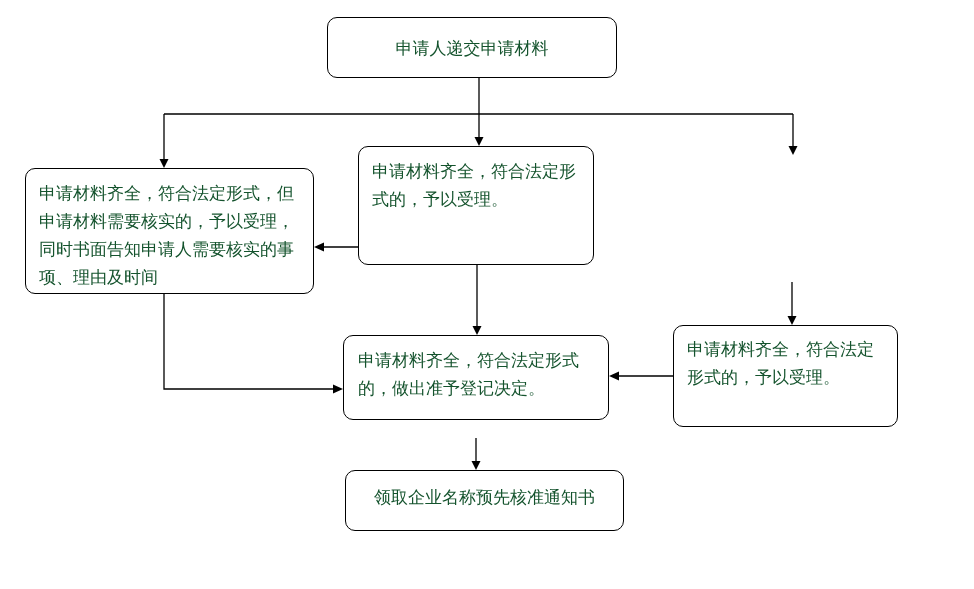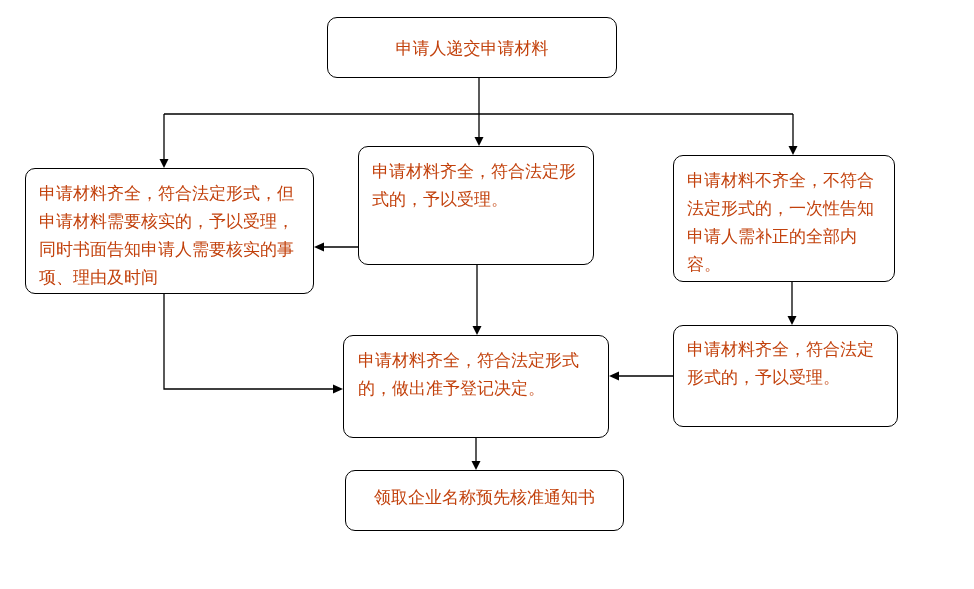--- a/index.html
+++ b/index.html
@@ -33,21 +33,21 @@
     stroke: none;
   }
   .node {
     position: absolute;
     box-sizing: border-box;
     background: #ffffff;
     border: 1.3px solid #000000;
     border-radius: 10px;
     font-size: 17px;
     line-height: 28px;
-    color: #c2410c;
+    color: #14532d;
   }
   .node .label {
     display: block;
   }
   .node-submit {
     left: 327px; top: 17px; width: 290px; height: 61px;
     display: flex; align-items: center; justify-content: center;
     text-align: center;
   }
   .node-verify-accept {
@@ -60,21 +60,21 @@
   }
   .node-incomplete-notify {
     left: 673px; top: 155px; width: 222px; height: 127px;
     padding: 10px 10px 0 13px;
   }
   .node-resubmit-accept {
     left: 673px; top: 325px; width: 225px; height: 102px;
     padding: 9px 10px 0 13px;
   }
   .node-approve-decision {
-    left: 343px; top: 335px; width: 266px; height: 103px;
+    left: 343px; top: 335px; width: 266px; height: 85px;
     padding: 10px 14px 0 14px;
   }
   .node-receive-notice {
     left: 345px; top: 470px; width: 279px; height: 61px;
     padding-top: 12px;
     text-align: center;
   }
 </style>
 </head>
 <body>
@@ -118,23 +118,20 @@
   </div>
 
   <div class="node node-verify-accept">
     <span class="label">申请材料齐全，符合法定形式，但申请材料需要核实的，予以受理，同时书面告知申请人需要核实的事项、理由及时间</span>
   </div>
 
   <div class="node node-complete-accept">
     <span class="label">申请材料齐全，符合法定形式的，予以受理。</span>
   </div>
 
-  <div class="node node-incomplete-notify">
-    <span class="label">申请材料不齐全，不符合法定形式的，一次性告知申请人需补正的全部内容。</span>
-  </div>
 
   <div class="node node-resubmit-accept">
     <span class="label">申请材料齐全，符合法定形式的，予以受理。</span>
   </div>
 
   <div class="node node-approve-decision">
     <span class="label">申请材料齐全，符合法定形式的，做出准予登记决定。</span>
   </div>
 
   <div class="node node-receive-notice">

